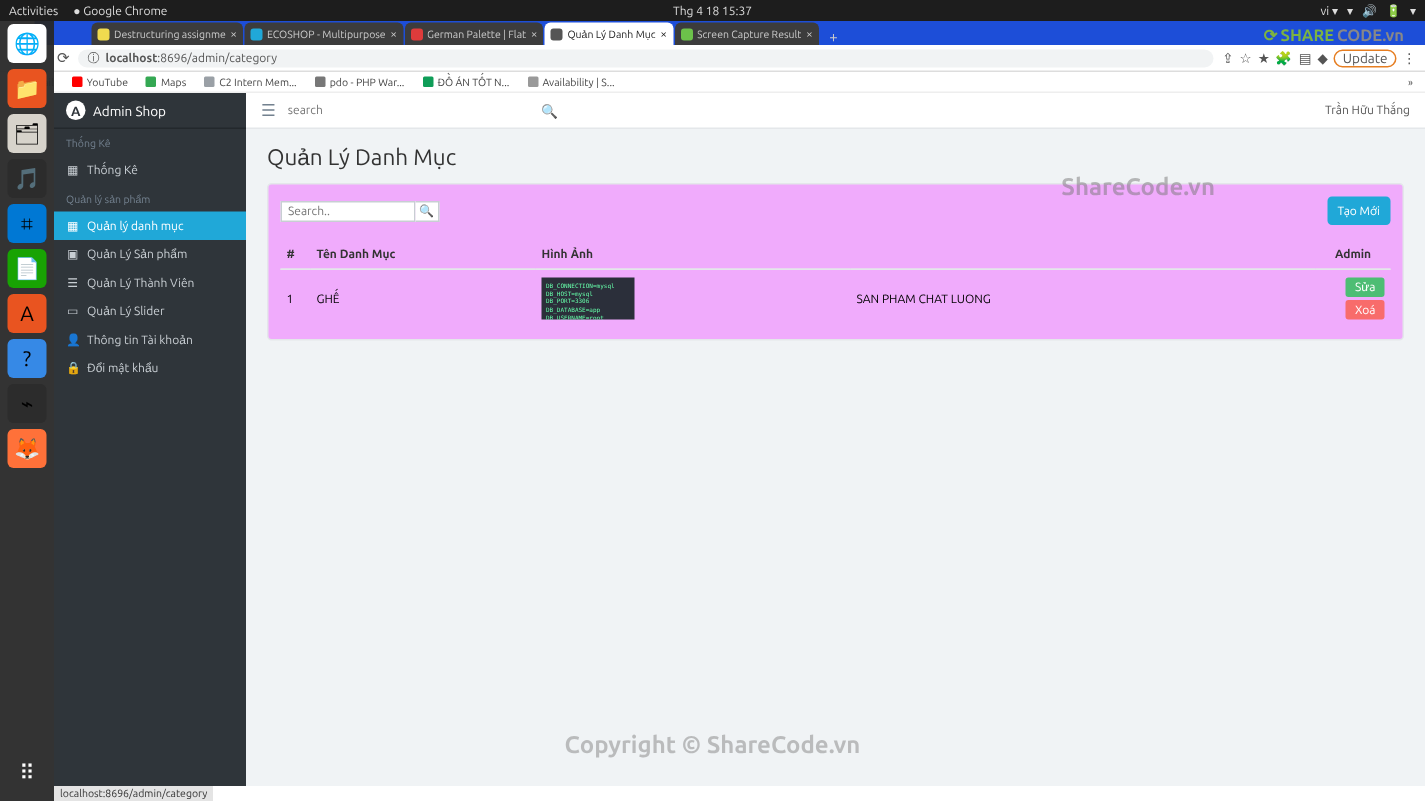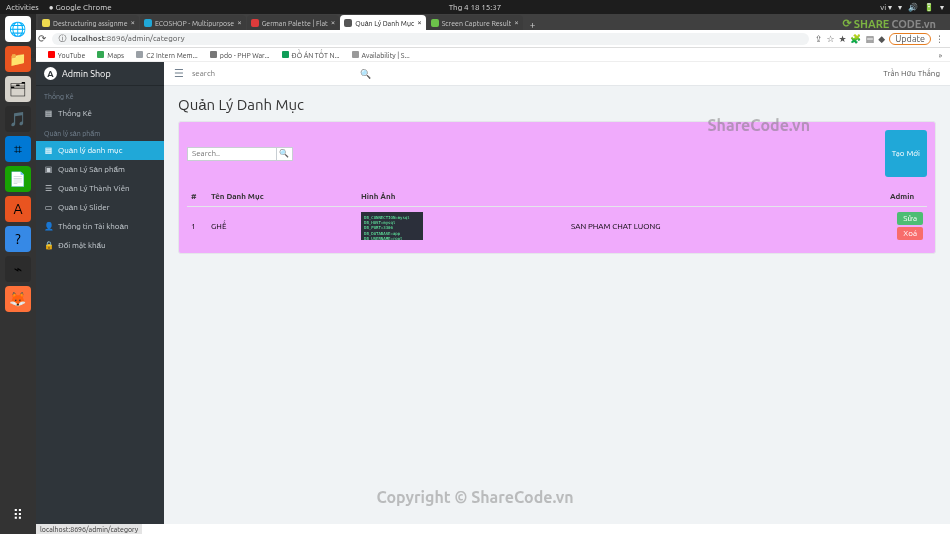--- a/index.html
+++ b/index.html
@@ -5,21 +5,21 @@
 * { margin: 0; padding: 0; box-sizing: border-box; font-family: Ubuntu, Arial, sans-serif; }
 body { width: 950px; height: 534px; overflow: hidden; background: #fff; position: relative; }
 
 
 .ubuntu-bar { height: 14px; background: #1d1d1d; color: #ddd; display: flex; align-items: center; font-size: 8px; padding: 0 6px; justify-content: space-between; gap: 16px; }
 .ubuntu-bar .left { display: flex; gap: 10px; align-items: center; }
 .ubuntu-bar .center { position: absolute; left: 50%; transform: translateX(-50%); }
 .ubuntu-bar .right { display: flex; gap: 6px; align-items: center; }
 
 
-.chrome-tabs { height: 16px; background: #404040; display: flex; align-items: flex-end; padding-left: 38px; }
+.chrome-tabs { height: 16px; background: #1d4ed8; display: flex; align-items: flex-end; padding-left: 38px; margin-left: 23px; }
 .chrome-tab { height: 15px; background: #3c3c3c; color: #ccc; font-size: 7px; display: flex; align-items: center; padding: 0 4px; border-radius: 4px 4px 0 0; margin-right: 1px; min-width: 0; max-width: 110px; gap: 3px; }
 .chrome-tab.active { background: #fff; color: #222; }
 .chrome-tab .favicon { width: 8px; height: 8px; border-radius: 2px; flex-shrink: 0; }
 .chrome-tab .tab-title { white-space: nowrap; overflow: hidden; text-overflow: ellipsis; flex: 1; }
 .chrome-tab .tab-close { font-size: 8px; cursor: pointer; }
 .new-tab { color: #ccc; font-size: 10px; padding: 0 6px; cursor: pointer; }
 
 
 .chrome-toolbar { height: 18px; background: #fff; display: flex; align-items: center; padding: 0 6px; gap: 6px; border-bottom: 1px solid #ddd; }
 .chrome-toolbar .nav-btn { font-size: 10px; color: #555; cursor: pointer; }
@@ -60,21 +60,21 @@
 .admin-header .search-box .sicon { color: #73818f; font-size: 9px; }
 .admin-header .user { margin-left: auto; font-size: 8px; color: #555; }
 
 .admin-content { padding: 10px 14px; }
 .page-title { font-size: 15px; color: #333; margin-bottom: 8px; }
 
 .card { background: #f0abfc; border: 1px solid #e4e7ea; border-radius: 3px; padding: 8px; }
 .card-top { display: flex; align-items: center; gap: 0; margin-bottom: 10px; }
 .card-top .tsearch { border: 1px solid #c8ced3; padding: 2px 4px; font-size: 8px; width: 90px; height: 14px; outline: none; }
 .card-top .tsearch-btn { border: 1px solid #c8ced3; border-left: none; height: 14px; width: 16px; display: flex; align-items: center; justify-content: center; font-size: 8px; cursor: pointer; background: #fff; }
-.card-top .create-btn { margin-left: auto; background: #20a8d8; color: #fff; border-radius: 3px; padding: 19px 7px; font-size: 8px; cursor: pointer; }
+.card-top .create-btn { margin-left: auto; background: #20a8d8; color: #fff; border-radius: 3px; padding: 5px 7px; font-size: 8px; cursor: pointer; }
 
 .tbl { width: 100%; border-collapse: collapse; font-size: 8px; }
 .tbl th { text-align: left; padding: 5px 4px; border-bottom: 1px solid #e4e7ea; color: #333; font-weight: bold; }
 .tbl td { padding: 5px 4px; vertical-align: middle; }
 .tbl .img-cell { width: 62px; height: 28px; background: #2b2f3a; color: #6fa; font-size: 4px; padding: 3px; line-height: 1.3; font-family: monospace; white-space: pre; overflow: hidden; }
 .row-actions { display: flex; flex-direction: column; gap: 2px; align-items: flex-end; }
 .row-actions .bedit { background: #4dbd74; color: #fff; padding: 2px 6px; border-radius: 2px; font-size: 8px; cursor: pointer; }
 .row-actions .bdel { background: #f86c6b; color: #fff; padding: 2px 6px; border-radius: 2px; font-size: 8px; cursor: pointer; }
 
 

